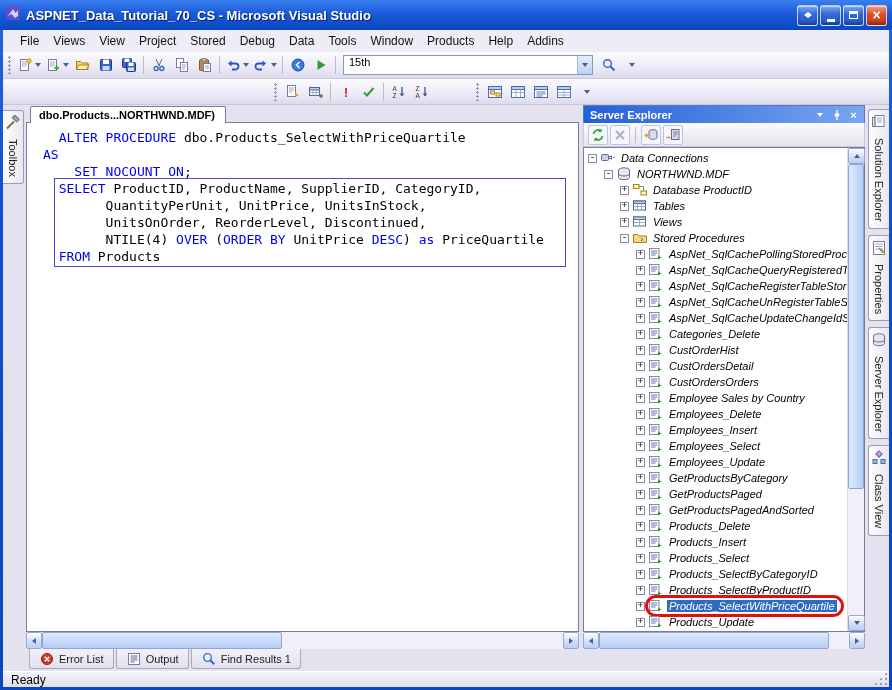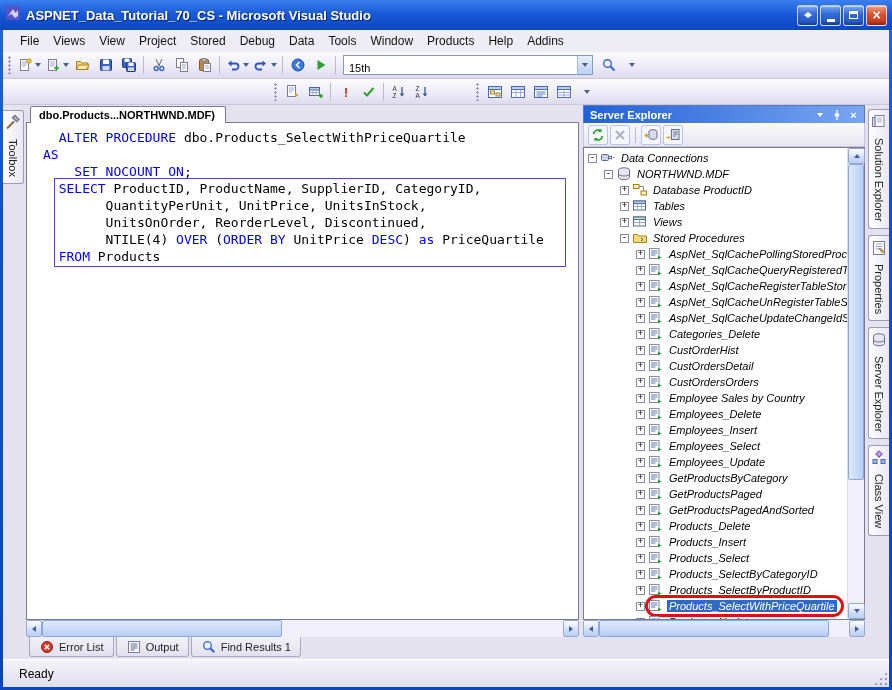--- a/index.html
+++ b/index.html
@@ -33,21 +33,21 @@
     border-bottom:1px solid #c9c7da;}
   .toolbar.t1{height:27px;}
   .toolbar.t2{height:26px;}
   .bar{display:inline-flex;align-items:center;}
   .grip{width:4px;height:18px;margin:0 3px;
     background-image:radial-gradient(circle at 1.5px 1.5px,#9a98b8 1px,rgba(0,0,0,0) 1.3px);
     background-size:4px 4px;}
   .tsep{width:1px;height:18px;background:#bcbacf;margin:0 3px;}
   .tbtn{height:22px;min-width:23px;padding:0 2px;display:inline-flex;align-items:center;justify-content:center;gap:2px;border-radius:2px;}
   .tbtn svg{display:block;}
-  .combo{display:inline-flex;align-items:flex-end;height:20px;width:250px;background:#fff;
+  .combo{display:inline-flex;align-items:flex-start;height:20px;width:250px;background:#fff;
     border:1px solid #7f9db9;margin:0 4px;font-size:11px;}
   .combo-text{flex:1;padding:0 5px;color:#000;}
   .combo-btn{width:15px;height:18px;background:linear-gradient(180deg,#e6eefc,#bcd1f4);
     border-left:1px solid #9db9d9;display:flex;align-items:center;justify-content:center;color:#44618f;}
   
   .tri{display:inline-block;width:0;height:0;}
   .tri.d{border-left:3.5px solid transparent;border-right:3.5px solid transparent;border-top:4px solid currentColor;}
   .tri.u{border-left:3.5px solid transparent;border-right:3.5px solid transparent;border-bottom:4px solid currentColor;}
   .tri.l{border-top:3.5px solid transparent;border-bottom:3.5px solid transparent;border-right:4px solid currentColor;}
   .tri.r{border-top:3.5px solid transparent;border-bottom:3.5px solid transparent;border-left:4px solid currentColor;}
@@ -108,21 +108,21 @@
   .annot-oval{position:absolute;left:-3px;top:-3px;right:-7px;bottom:-3px;
     border:3px solid var(--annot,#e01010);border-radius:11px;pointer-events:none;}
   
   .right-strip{width:24px;display:flex;flex-direction:column;align-items:flex-end;padding-top:4px;gap:6px;}
   
   .bottom-tabbar{height:22px;display:flex;align-items:flex-start;padding-left:26px;gap:2px;background:#e4e2ee;}
   .btab{display:inline-flex;align-items:center;gap:4px;height:20px;padding:0 9px;
     border:1px solid #a9a8bc;border-top:none;border-radius:0 0 3px 3px;
     background:linear-gradient(180deg,#f2f1f8,#e2e0ee);font-size:11px;color:#222;}
   
-  .statusbar{height:28px;display:flex;align-items:center;padding:0 16px;font-size:12px;color:#000;
+  .statusbar{height:16px;display:flex;align-items:center;padding:0 8px;font-size:12px;color:#000;
     background:linear-gradient(180deg,#f4f3fa,#e0deea);border-top:1px solid #fff;position:relative;}
   .grip-corner{position:absolute;right:2px;bottom:2px;width:13px;height:13px;
     background-image:radial-gradient(circle at 2px 2px,#9a98b8 1.2px,transparent 1.6px);
     background-size:5px 5px;clip-path:polygon(100% 0,100% 100%,0 100%);}
 </style>
 </head>
 <body>
 
 <div class="window">
   <div class="titlebar">

